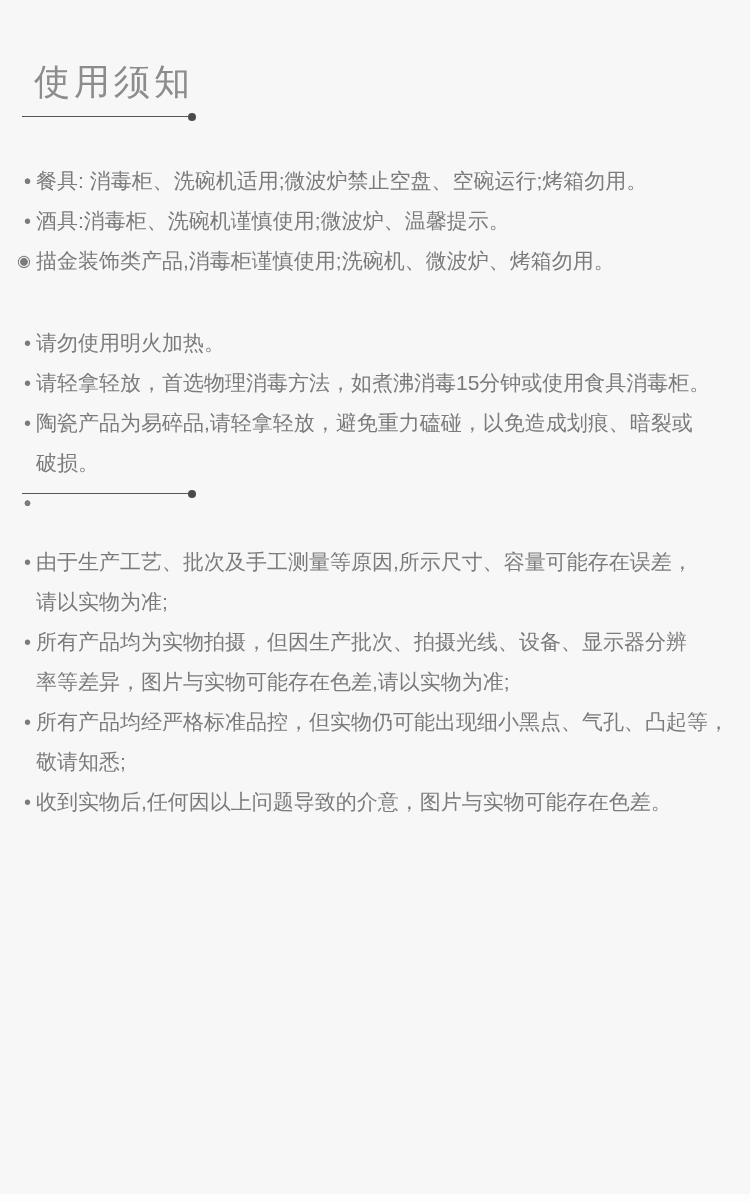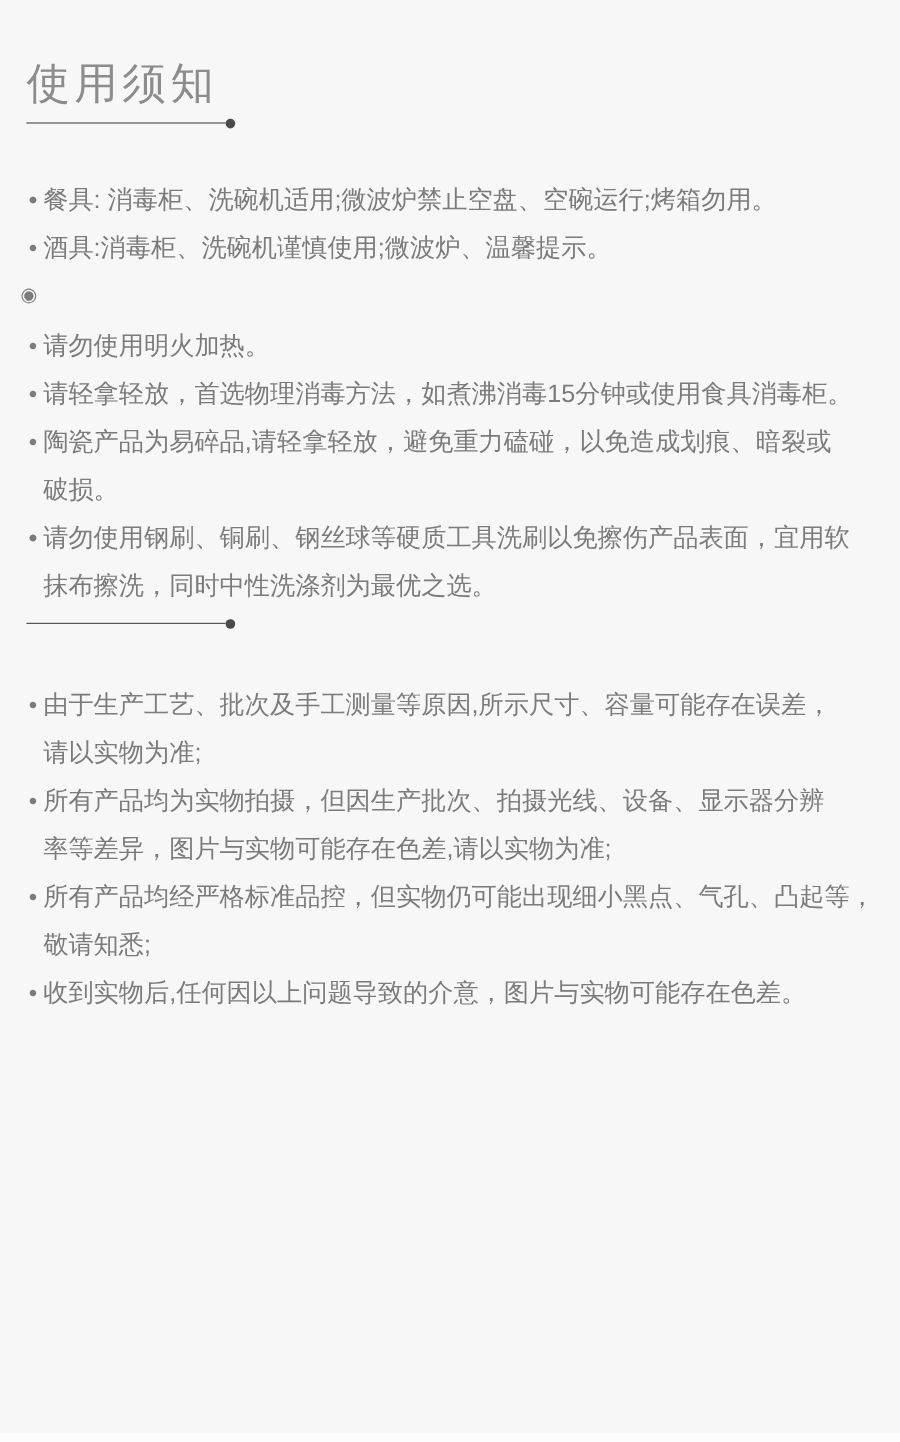--- a/index.html
+++ b/index.html
@@ -9,21 +9,21 @@
     background: #f7f7f7;
     position: relative;
     overflow: hidden;
     font-family: "Liberation Sans", "DejaVu Sans", sans-serif;
     color: #7b7b7b;
   }
   .content {
     padding: 0 10px 0 22px;
   }
   .section-title {
-    margin: 0;
+    margin: 12px;
     font-size: 36px;
     font-weight: 300;
     line-height: 44px;
     letter-spacing: 4px;
     color: #8c8c8c;
   }
   .section-title.first { padding-top: 48px; }
   .section-title.second { margin-top: 44px; line-height: 40px; }
   .title-rule {
     position: relative;
@@ -97,20 +97,21 @@
     <li>
       <span class="marker">•</span>
       <span class="item-text">餐具: 消毒柜、洗碗机适用;微波炉禁止空盘、空碗运行;烤箱勿用。</span>
     </li>
     <li>
       <span class="marker">•</span>
       <span class="item-text">酒具:消毒柜、洗碗机谨慎使用;微波炉、温馨提示。</span>
     </li>
     <li>
       <span class="marker marker-fisheye">◉</span>
+      <span class="item-text">描金装饰类产品,消毒柜谨慎使用;洗碗机、微波炉、烤箱勿用。</span>
     </li>
   </ul>
 
   <ul class="notice-list group-b">
     <li>
       <span class="marker">•</span>
       <span class="item-text">请勿使用明火加热。</span>
     </li>
     <li>
       <span class="marker">•</span>
@@ -122,22 +123,20 @@
 破损。</span>
     </li>
     <li>
       <span class="marker">•</span>
     </li>
     <li>
       <span class="marker">•</span>
     </li>
     <li>
       <span class="marker">•</span>
-      <span class="item-text">请勿使用钢刷、铜刷、钢丝球等硬质工具洗刷以免擦伤产品表面，宜用软
-抹布擦洗，同时中性洗涤剂为最优之选。</span>
     </li>
   </ul>
 
   <div class="title-rule">
     <span class="rule-dot"></span>
   </div>
 
   <ul class="notice-list group-c">
     <li>
       <span class="marker">•</span>

